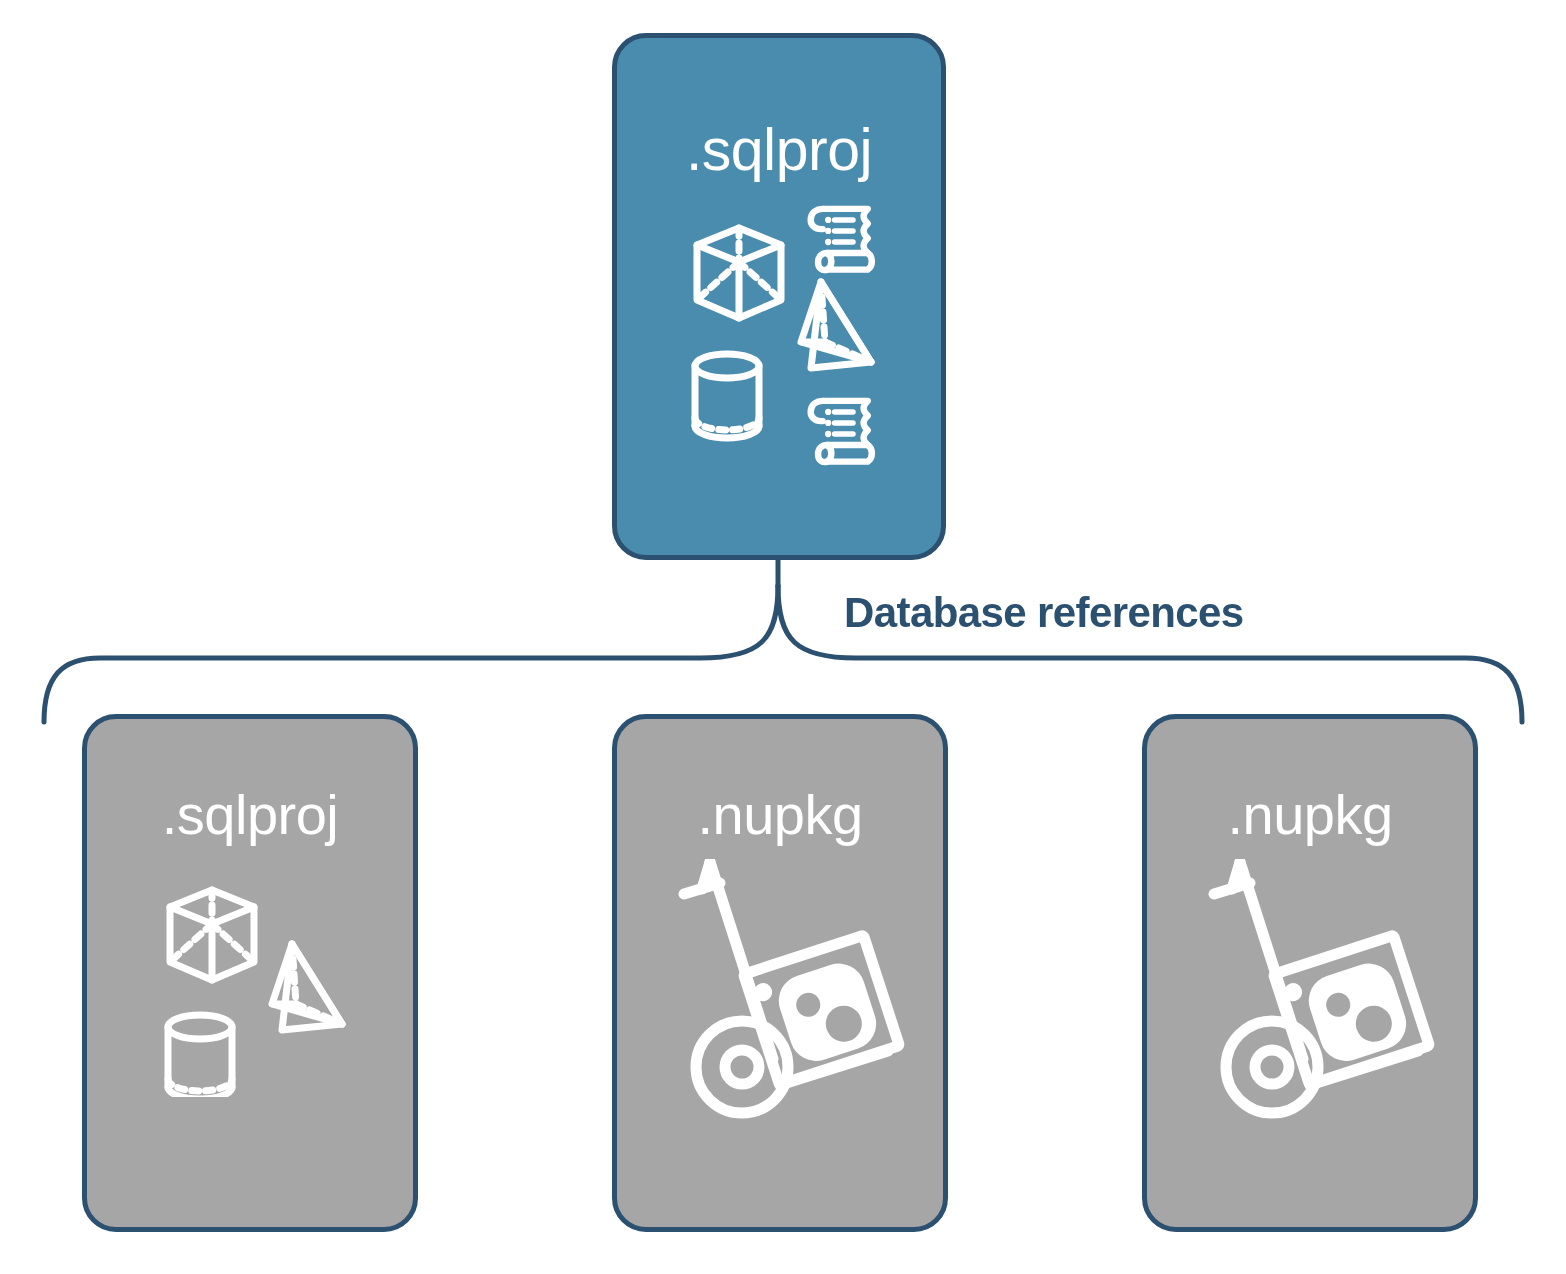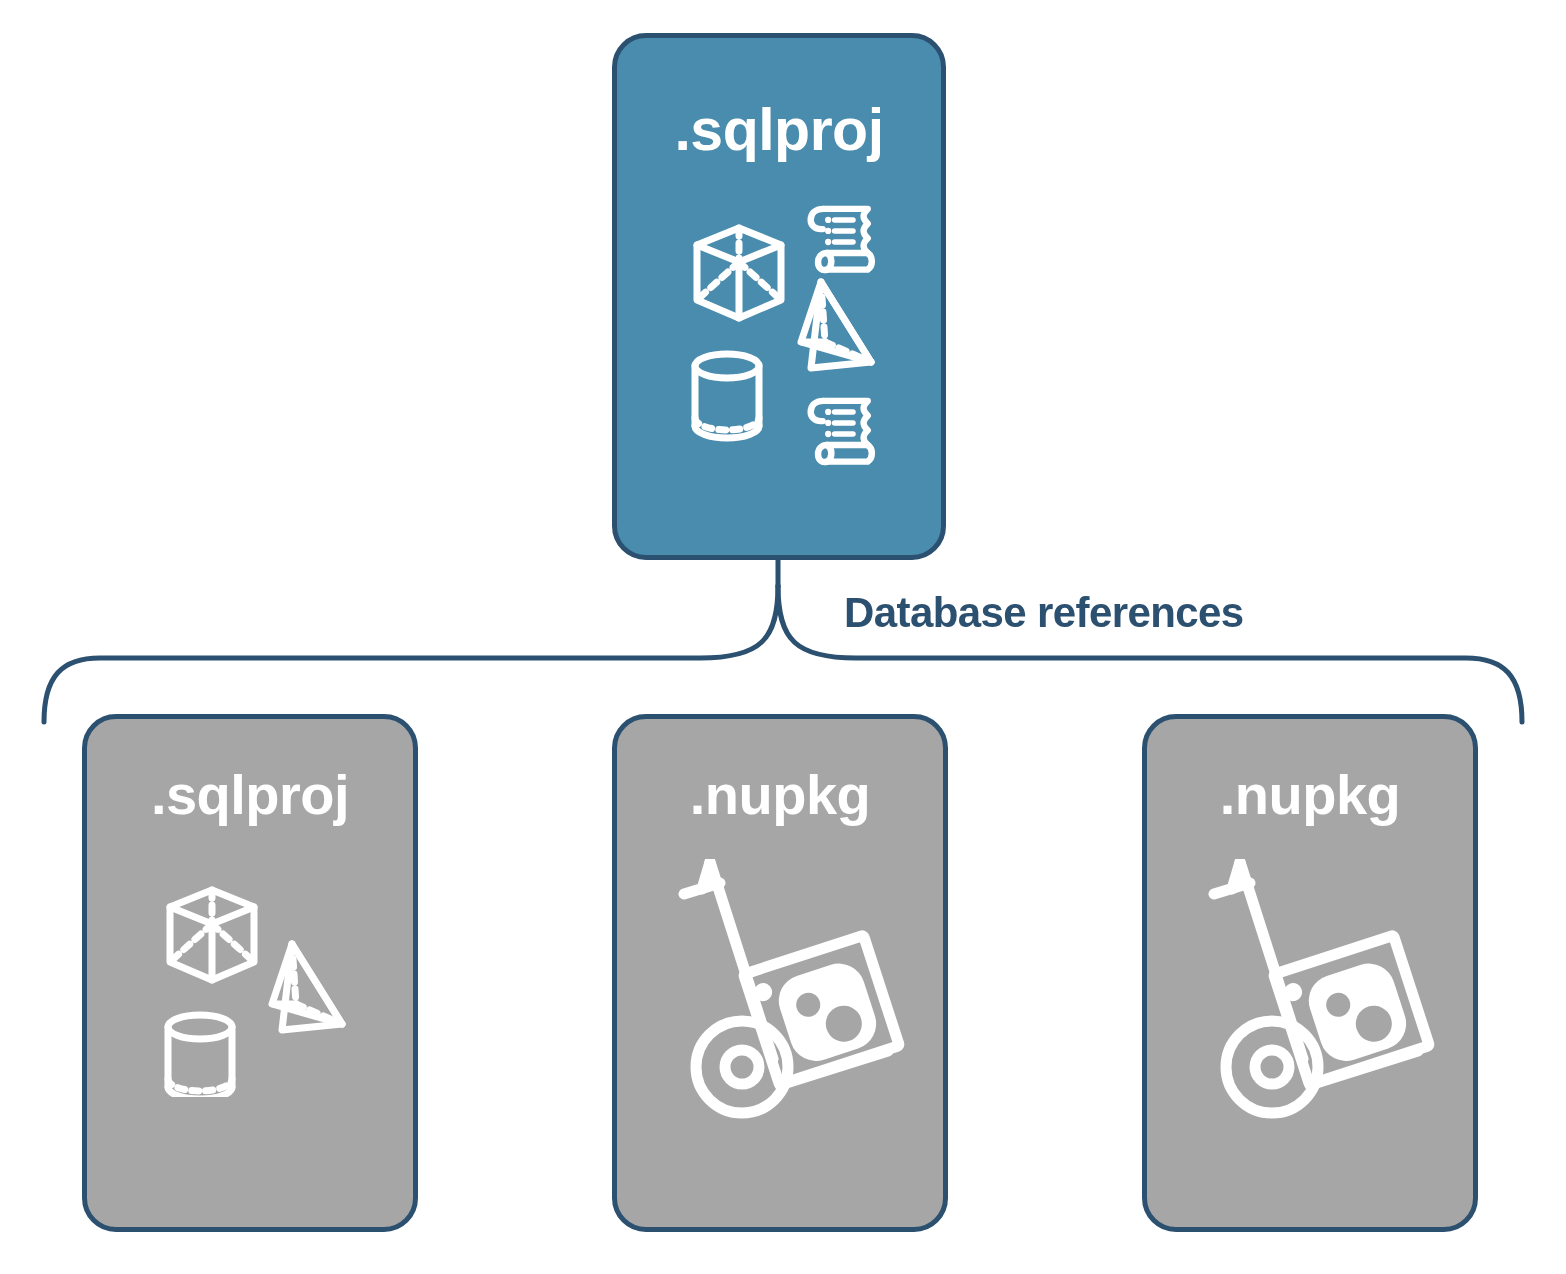--- a/index.html
+++ b/index.html
@@ -35,24 +35,25 @@
   }
   .node-box.teal  { background: #4A8CAE; }
   .node-box.gray  { background: #A6A6A6; }
 
   .node-title {
     position: absolute;
     left: 0;
     right: 0;
     text-align: center;
     color: #ffffff;
-    font-weight: bold;
+    font-weight: normal;
     letter-spacing: -0.5px;
     line-height: 1;
     font-family: "Liberation Sans", sans-serif;
+    margin-top: 20px;
   }
   .node-art {
     position: absolute;
     left: 0;
     right: 0;
   }
   .node-art svg { display: block; margin: 0 auto; }
 
   .brace-label {
     position: absolute;

